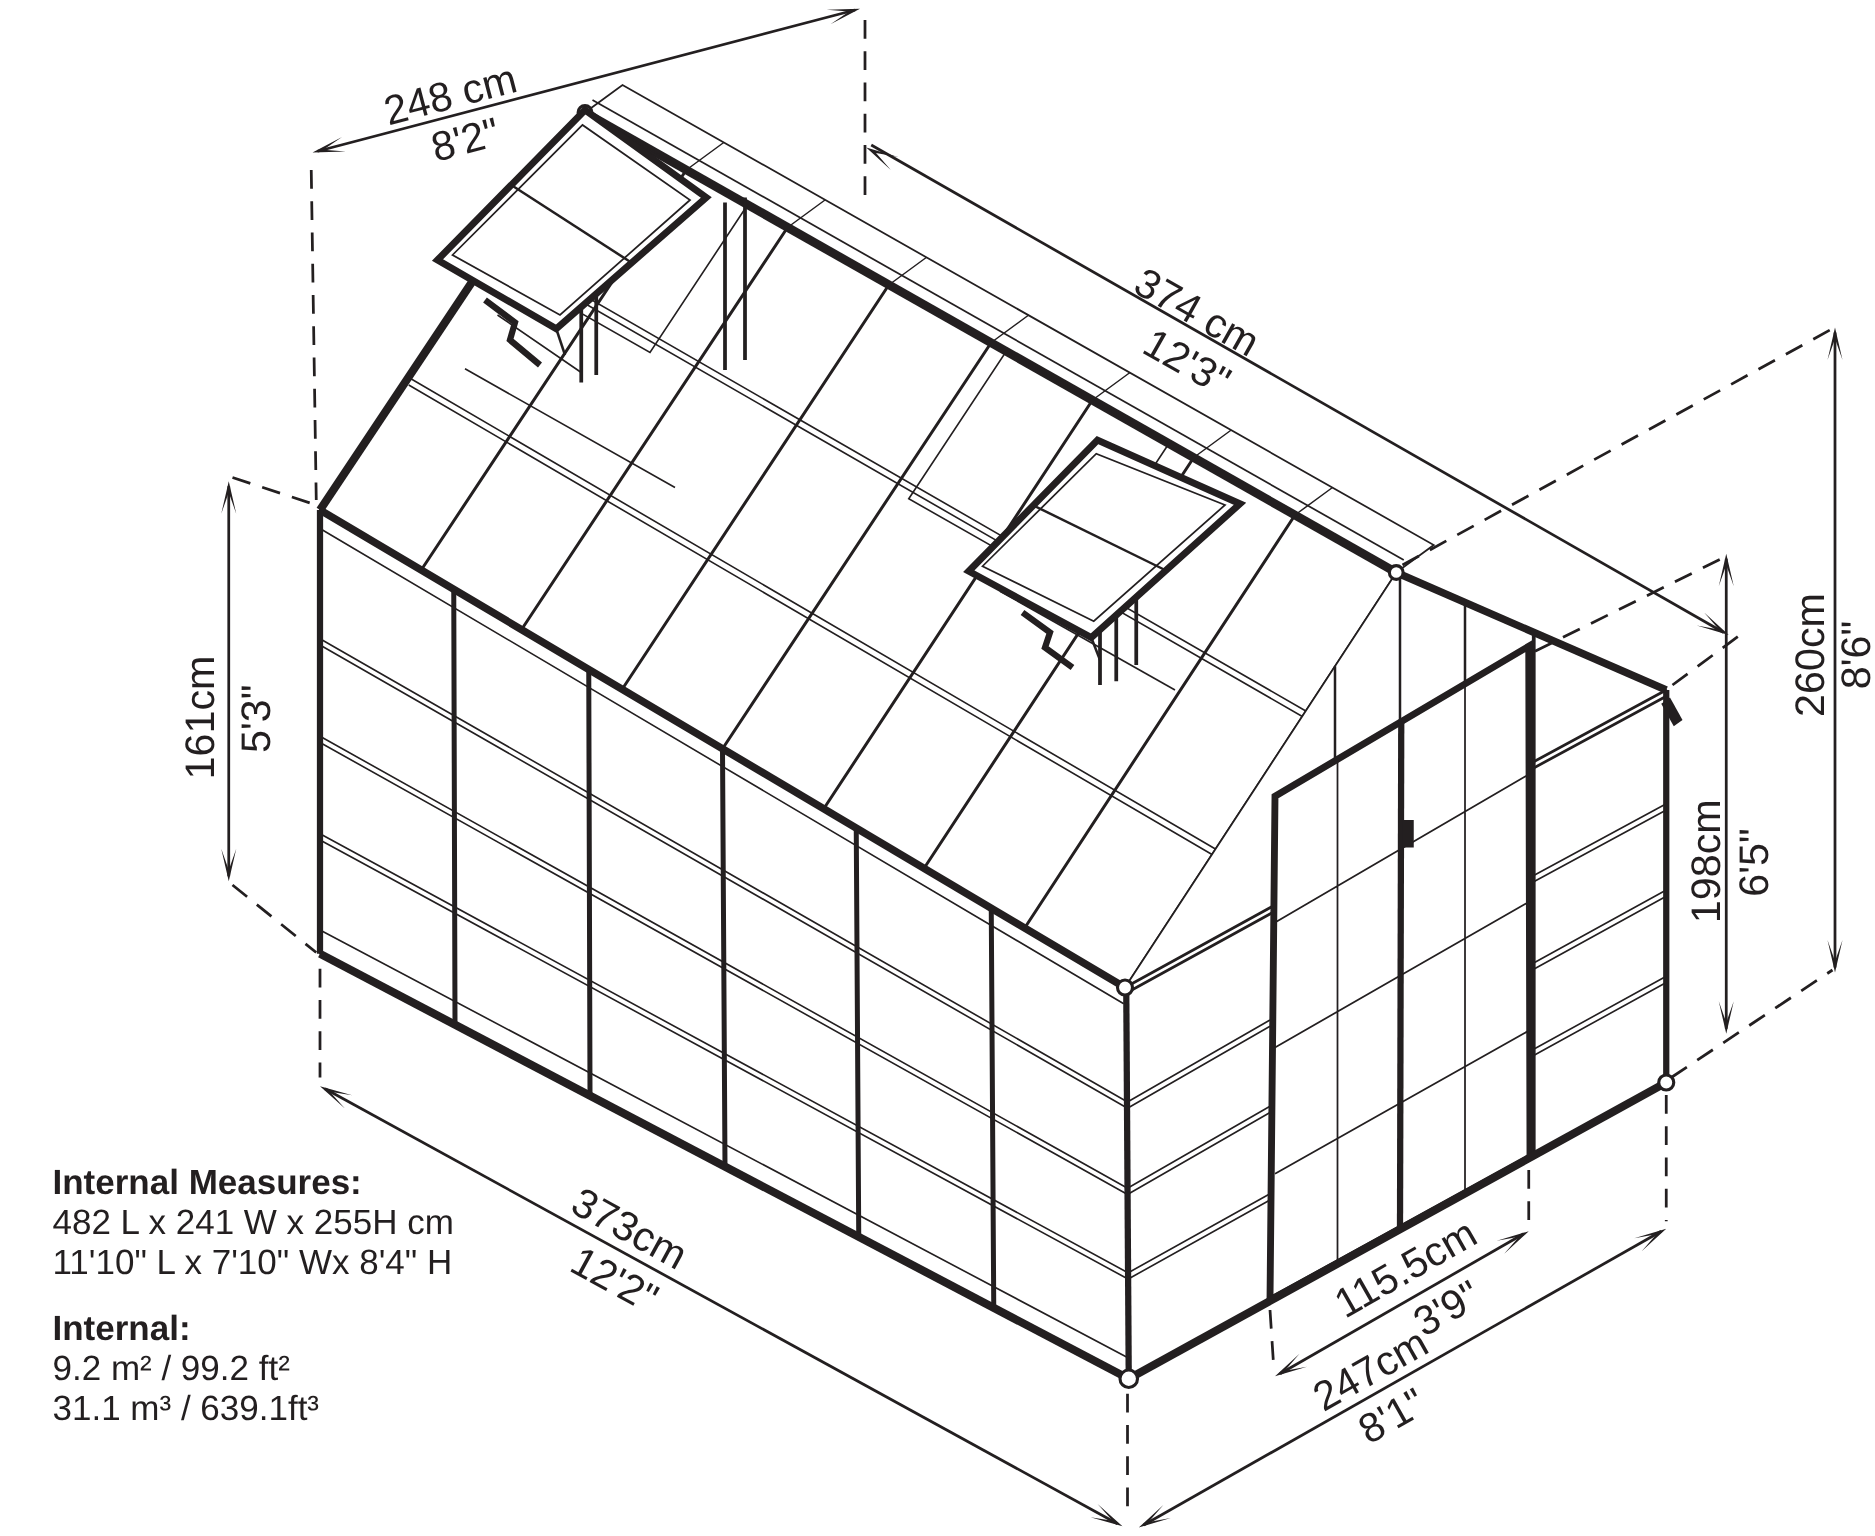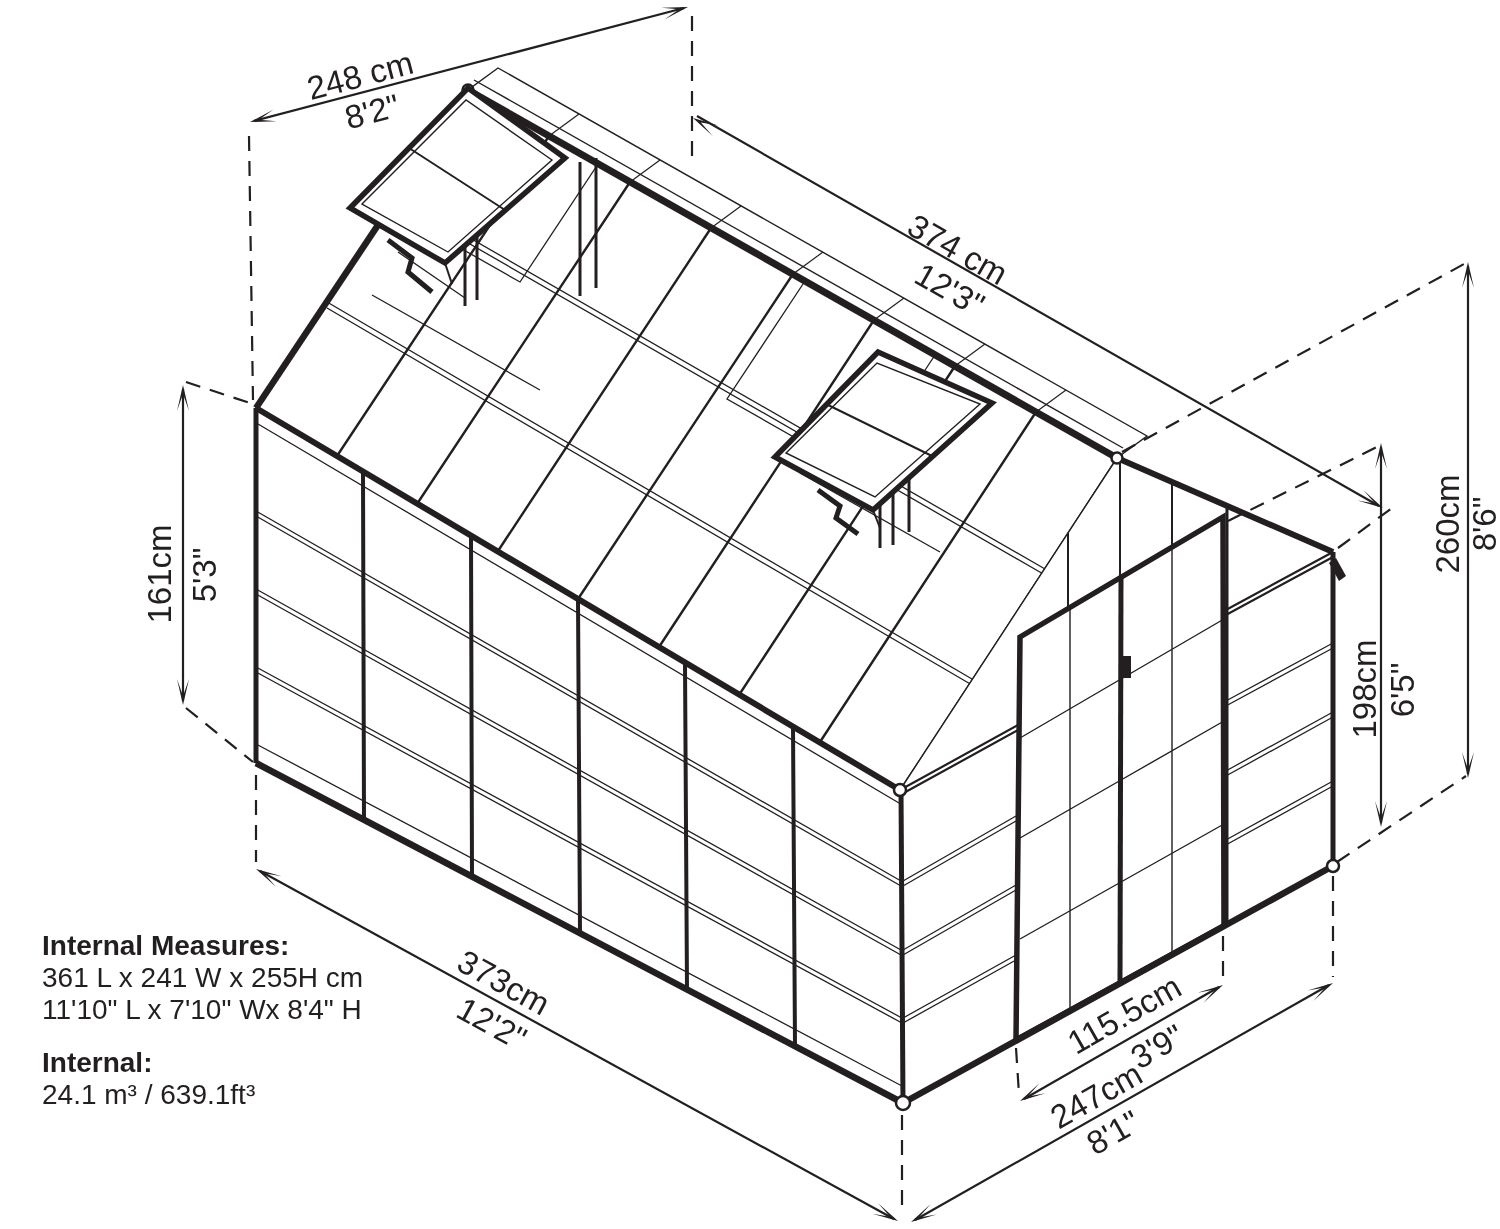--- a/index.html
+++ b/index.html
@@ -188,18 +188,19 @@
       <text class="dim-label" transform="translate(1157,1046) rotate(-29.7)" y="12">3'9"</text>
 
       <text class="dim-label" transform="translate(1096,1095) rotate(-29.5)" y="12">247cm</text>
       <text class="dim-label" transform="translate(1113,1132) rotate(-29.5)" y="12">8'1"</text>
     </g>
   </g>
 </svg>
 
   <div class="specs">
     <div class="head">Internal Measures:</div>
-    <div class="val">361 L x 241 W x 255H cm</div>
+    <div class="val">482 L x 241 W x 255H cm</div>
     <div class="val">11'10" L x 7'10" Wx 8'4" H</div>
     <div class="head">Internal:</div>
-    <div class="val">24.1 m³ / 639.1ft³</div>
+    <div class="val">9.2 m² / 99.2 ft²</div>
+    <div class="val">31.1 m³ / 639.1ft³</div>
   </div>
 </div>
 
 </body></html>

